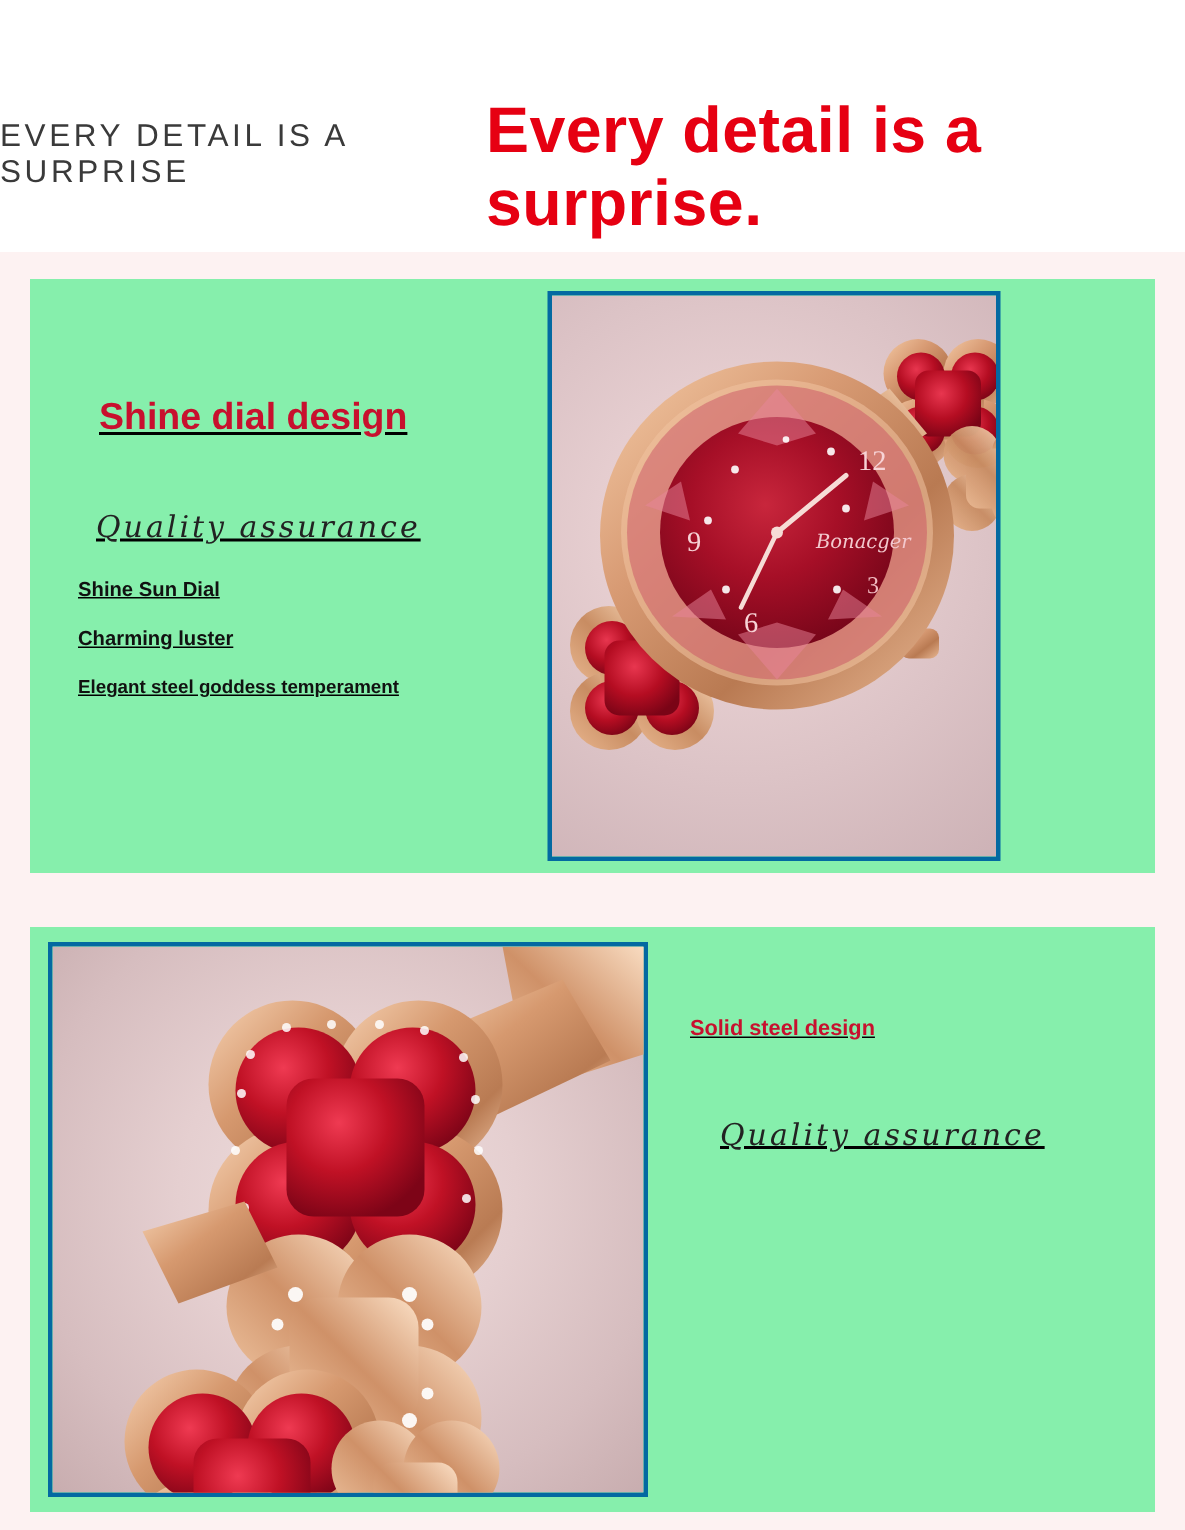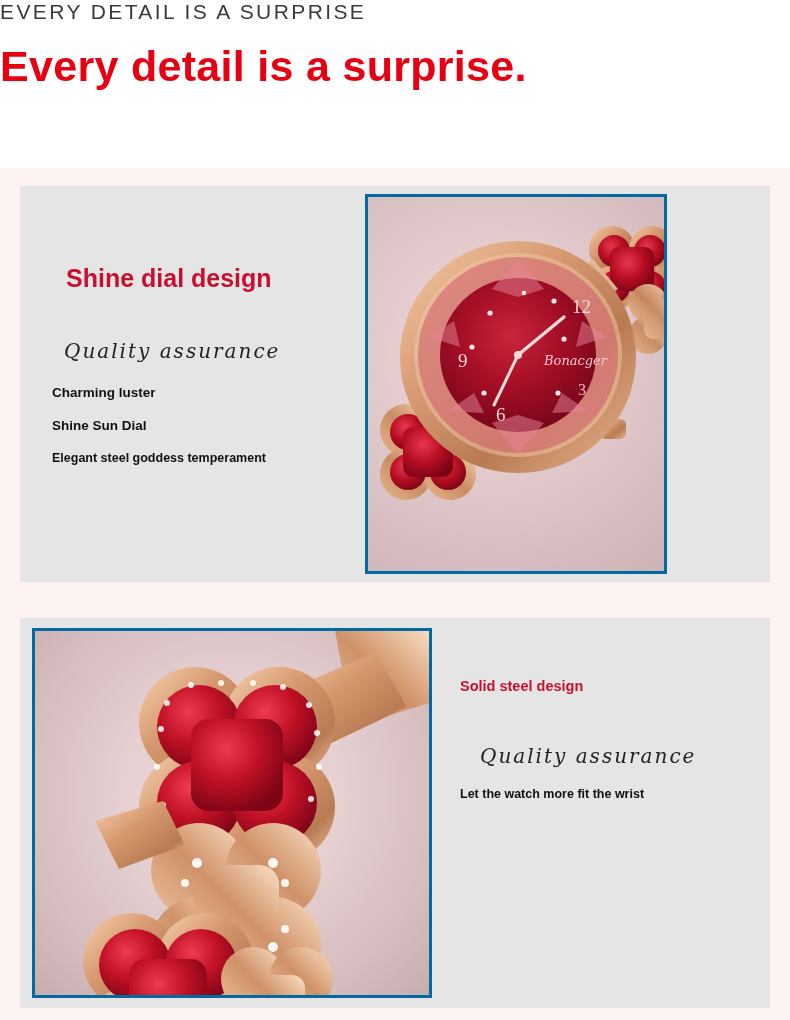--- a/index.html
+++ b/index.html
@@ -15,22 +15,24 @@
     height: 1020px;
     background: #ffffff;
     overflow: hidden;
   }
 
   
   .header {
     height: 168px;
     background: #ffffff;
     display: flex;
-    flex-direction: column;
+    flex-direction: row;
+    align-items: center;
     justify-content: flex-start;
+    padding-top: 38px;
   }
   .header-sub {
     font-size: 21px;
     letter-spacing: 2.4px;
     color: #3a3a3a;
     font-weight: 400;
     font-family: "Liberation Sans", sans-serif;
   }
   .header-main {
     margin-top: 18px;
@@ -41,23 +43,24 @@
     font-family: "Liberation Sans", sans-serif;
   }
 
   
   .section {
     position: relative;
     background: #fdf2f2;
     padding: 18px 20px;
   }
   .section-inner {
-    background: #e5e5e5;
+    background: #86efac;
     position: relative;
     display: flex;
+    text-decoration: underline;
   }
 
   
   .sec1 { height: 432px; }
   .sec1 .section-inner { height: 396px; }
   .sec1-text {
     width: 345px;
     padding: 78px 0 0 30px;
   }
   .headline-red {
@@ -152,22 +155,22 @@
     <div class="header-sub">EVERY DETAIL IS A SURPRISE</div>
     <div class="header-main">Every detail is a surprise.</div>
   </div>
 
   <div class="section sec1">
     <div class="section-inner">
 
       <div class="sec1-text">
         <div class="headline-red">Shine dial design</div>
         <div class="script-label">Quality assurance</div>
+        <div class="bullet">Shine Sun Dial</div>
         <div class="bullet">Charming luster</div>
-        <div class="bullet">Shine Sun Dial</div>
         <div class="bullet small">Elegant steel goddess temperament</div>
       </div>
 
       <div class="photo photo-1">
         <div class="img-bg-1"></div>
         <svg width="302" height="380" viewBox="0 0 302 380" style="position:absolute;inset:0">
           <defs>
             <radialGradient id="dialGrad" cx="45%" cy="38%" r="70%">
               <stop offset="0%" stop-color="#c8263c"></stop>
               <stop offset="45%" stop-color="#a60f27"></stop>
@@ -394,19 +397,18 @@
                 <circle cx="78" cy="78" r="32"></circle>
               <rect x="26" y="26" width="56" height="56" rx="13"></rect>
             </g>
           </g>
         </svg>
       </div>
 
       <div class="sec2-text">
         <div class="sec2-head">Solid steel design</div>
         <div class="script-label">Quality assurance</div>
-        <div class="sec2-body">Let the watch more fit the wrist</div>
       </div>
 
     </div>
   </div>
 
 </div>
 
 </body></html>

